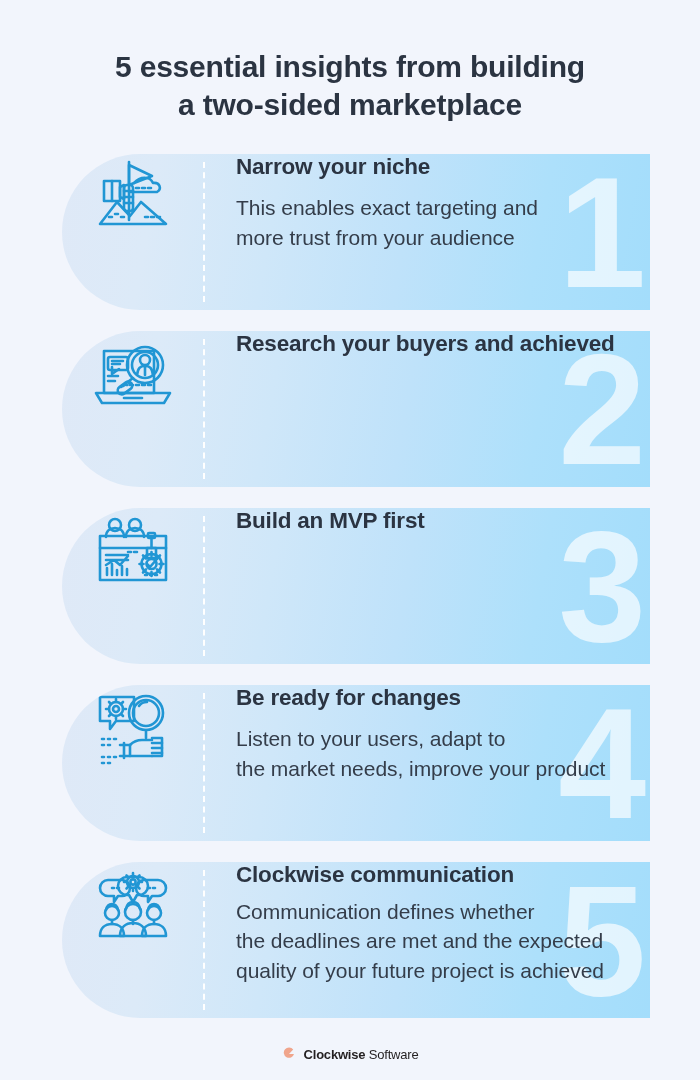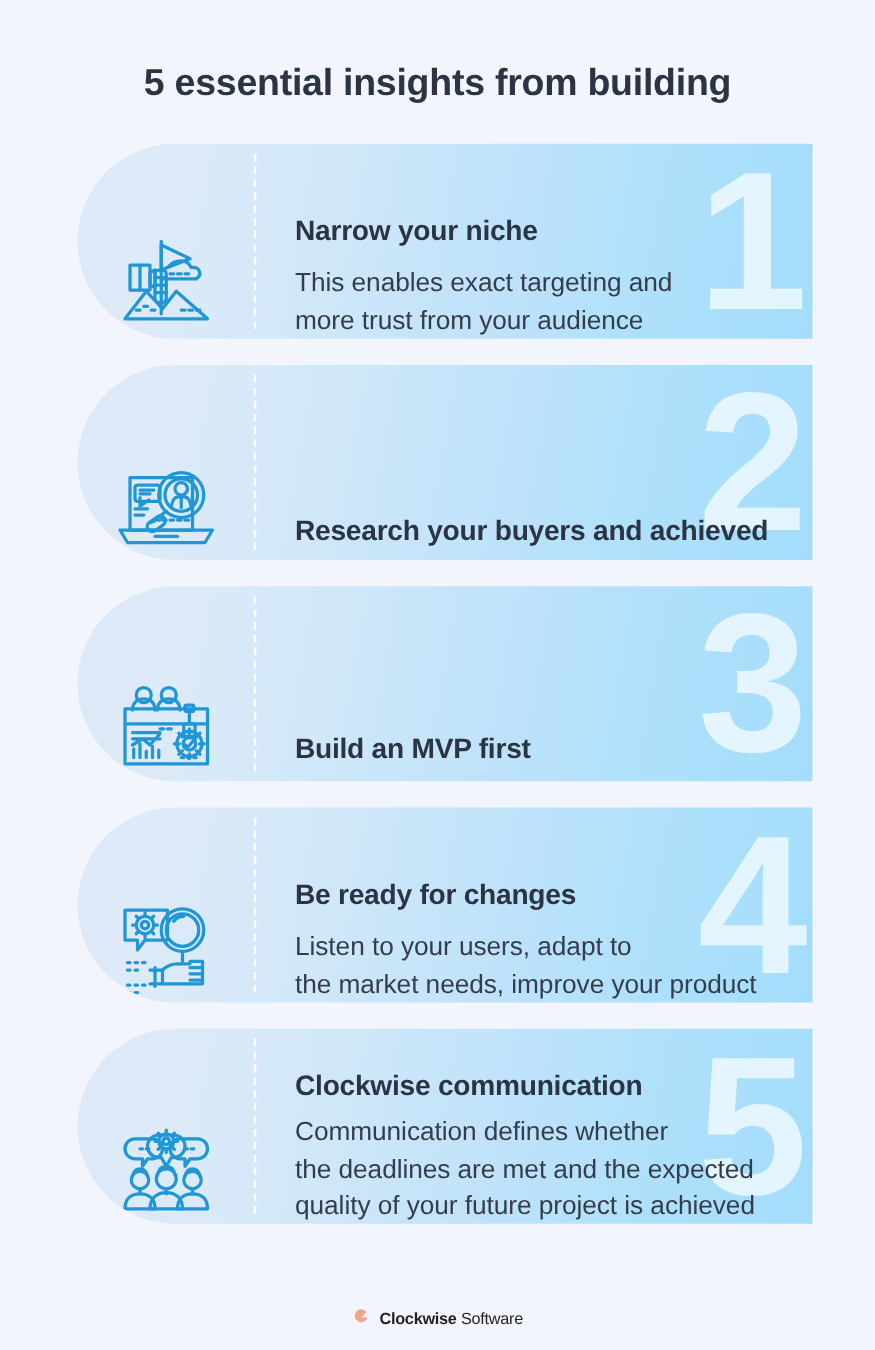--- a/index.html
+++ b/index.html
@@ -45,21 +45,21 @@
     border-radius: 78px 0 0 78px;
     background: linear-gradient(100deg,
                 #dfe9f7 0%,
                 #dceaf8 16%,
                 #cfe7f9 36%,
                 #bfe2fa 58%,
                 #ade0fb 80%,
                 #a3ddfb 100%);
     overflow: hidden;
     display: flex;
-    align-items: flex-end;
+    align-items: flex-start;
   }
 
   
   .card-icon-zone {
     width: 141px;
     flex: 0 0 141px;
     display: flex;
     align-items: center;
     justify-content: center;
     position: relative;
@@ -144,20 +144,21 @@
     letter-spacing: -0.2px;
     white-space: pre;
   }
   .logo-text .b { font-weight: bold; }
 </style>
 </head>
 <body>
 
 <h1 class="page-title">
   <span class="tline">5 essential insights from building</span>
+  <span class="tline">a two-sided marketplace</span>
 </h1>
 
 <div class="cards">
 
   <div class="card c1">
     <div class="card-icon-zone">
       <svg width="86" height="86" viewBox="0 0 86 86" fill="none" stroke="#2196d4" stroke-width="2.6" stroke-linecap="round" stroke-linejoin="round">
         <path d="M39 8 L39 66"></path>
         <path d="M39 11 L62 22 L39 31 Z"></path>
         <path d="M44 29 C50 22 60 22 63 29 C70 28 72 35 67 38 L40 38"></path>

